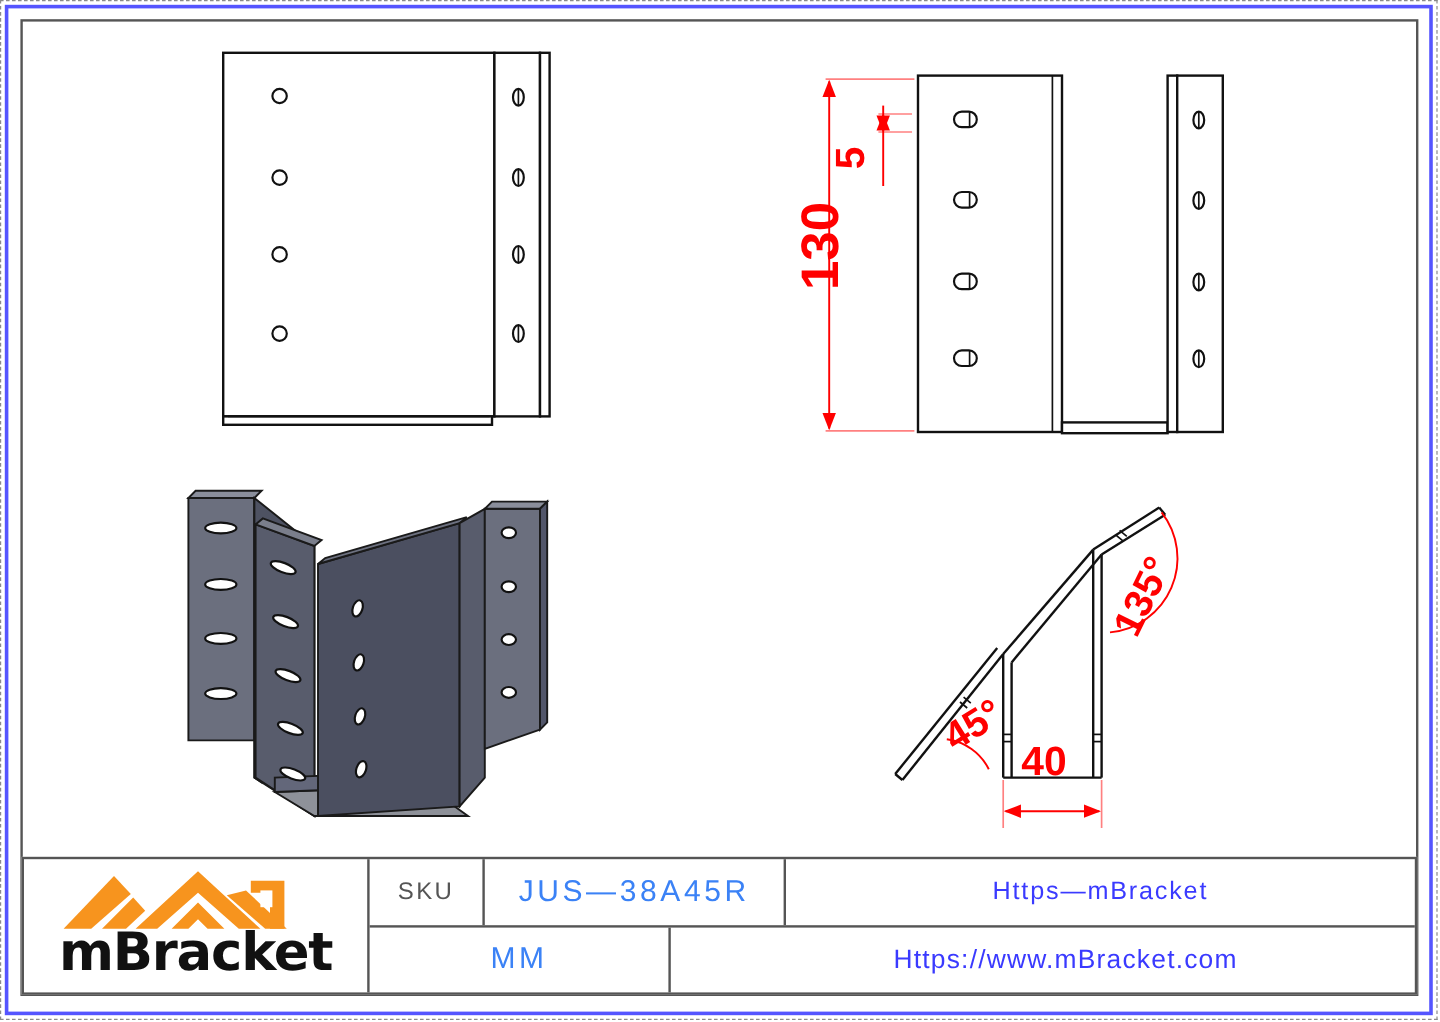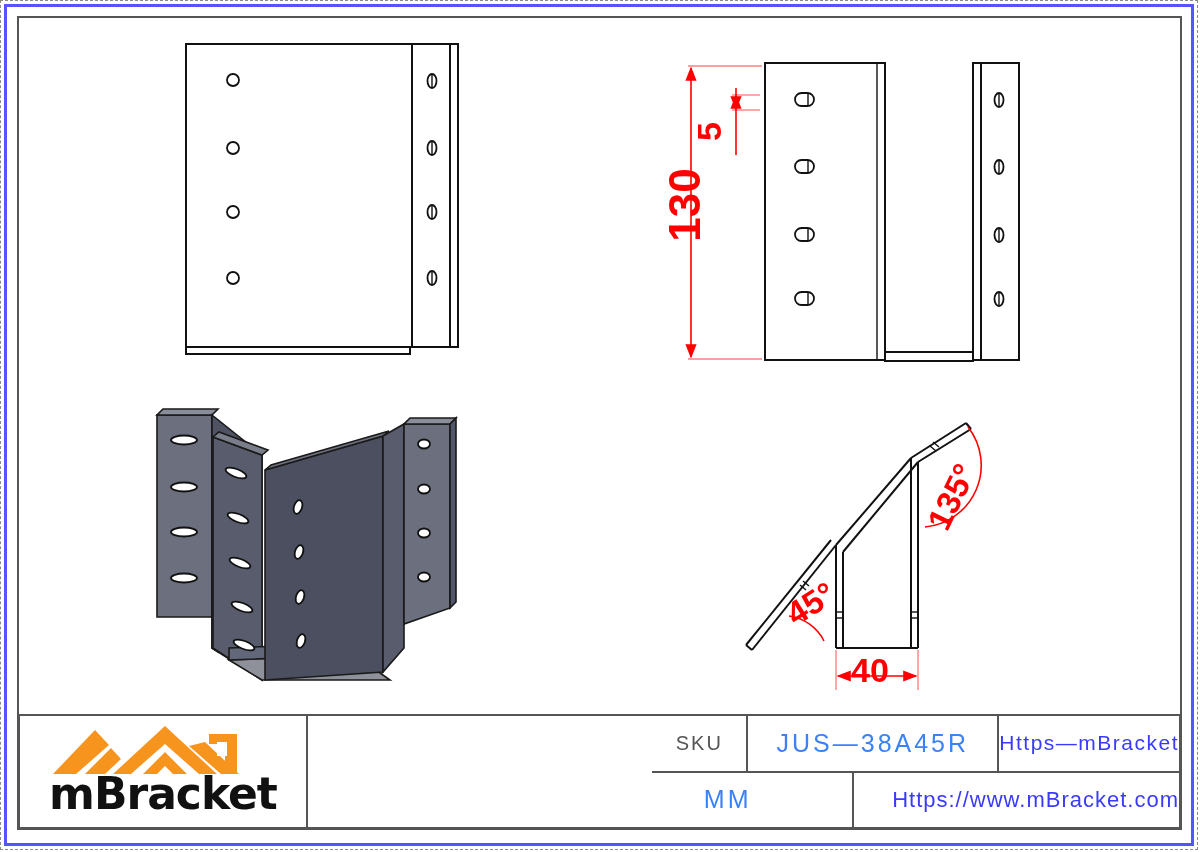--- a/index.html
+++ b/index.html
@@ -65,21 +65,20 @@
     border-right: 2px solid #555555;
     box-sizing: border-box;
     display: flex;
     align-items: center;
     justify-content: center;
   }
   .tb-fields {
     flex: 1;
     display: flex;
     flex-direction: column;
-    align-items: flex-end;
   }
   .tb-row {
     flex: 1;
     display: flex;
     min-height: 0;
   }
   .tb-row.first { border-bottom: 2px solid #555555; }
   .tb-label {
     width: 96px;
     border-right: 2px solid #555555;
@@ -329,21 +328,21 @@
       <path class="redl" d="M836,650 L836,690"></path>
       <path class="redl" d="M918,650 L918,690"></path>
       <line class="red" x1="838" y1="676" x2="916" y2="676" marker-start="url(#arrL)" marker-end="url(#arrR)"></line>
     </g>
   </svg>
 
   <div class="dim-text" style="left:648px; top:180px; font-size:44px; transform:rotate(-90deg); transform-origin:center;">130</div>
 
   <div class="dim-text" style="left:700px; top:112px; font-size:34px; transform:rotate(-90deg); transform-origin:center;">5</div>
 
-  <div class="dim-text" style="left:851px; top:651px; font-size:34px;">40</div>
+  <div class="dim-text" style="left:851px; top:616px; font-size:34px;">40</div>
 
   <div class="dim-text" style="left:786px; top:585px; font-size:33px; transform:rotate(-32deg); transform-origin:center;">45°</div>
 
   <div class="dim-text" style="left:918px; top:478px; font-size:33px; transform:rotate(-64deg); transform-origin:center;">135°</div>
 
   <div class="title-block">
 
     <div class="tb-logo">
       <div class="logo-wrap">
         <svg width="228" height="52" viewBox="0 0 228 52">

